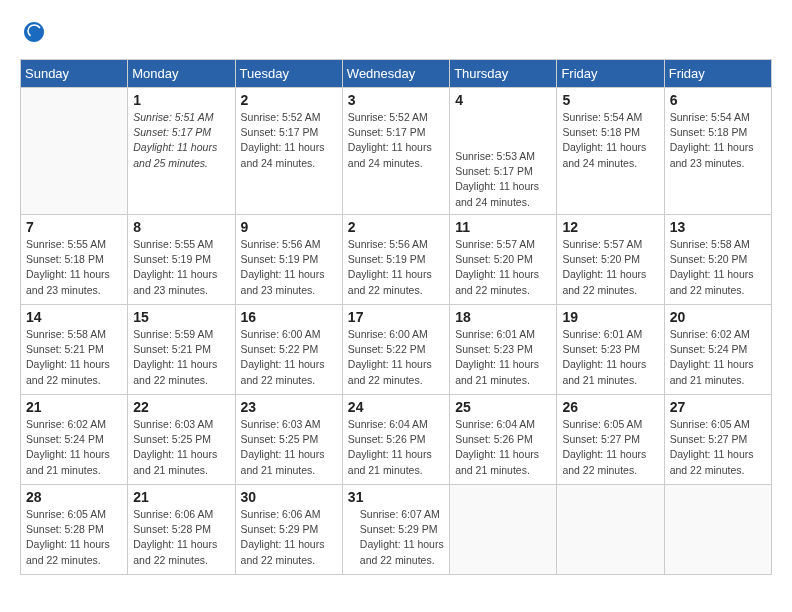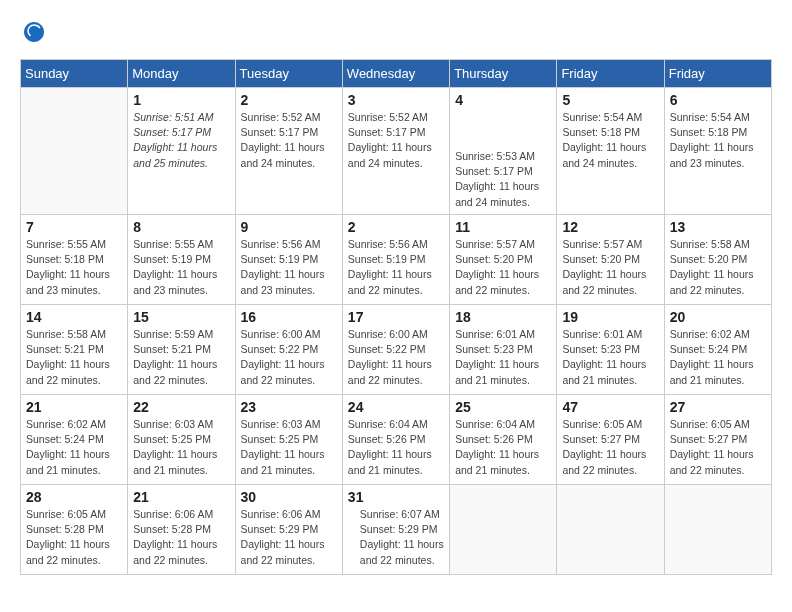--- a/index.html
+++ b/index.html
@@ -294,21 +294,21 @@
 and 21 minutes.</div>
         </td>
         <td>
           <div class="day-number">25</div>
           <div class="day-info" style="white-space: pre-line;">Sunrise: 6:04 AM
 Sunset: 5:26 PM
 Daylight: 11 hours
 and 21 minutes.</div>
         </td>
         <td>
-          <div class="day-number">47</div>
+          <div class="day-number">26</div>
           <div class="day-info" style="white-space: pre-line;">Sunrise: 6:05 AM
 Sunset: 5:27 PM
 Daylight: 11 hours
 and 22 minutes.</div>
         </td>
         <td>
           <div class="day-number">27</div>
           <div class="day-info" style="white-space: pre-line;">Sunrise: 6:05 AM
 Sunset: 5:27 PM
 Daylight: 11 hours

